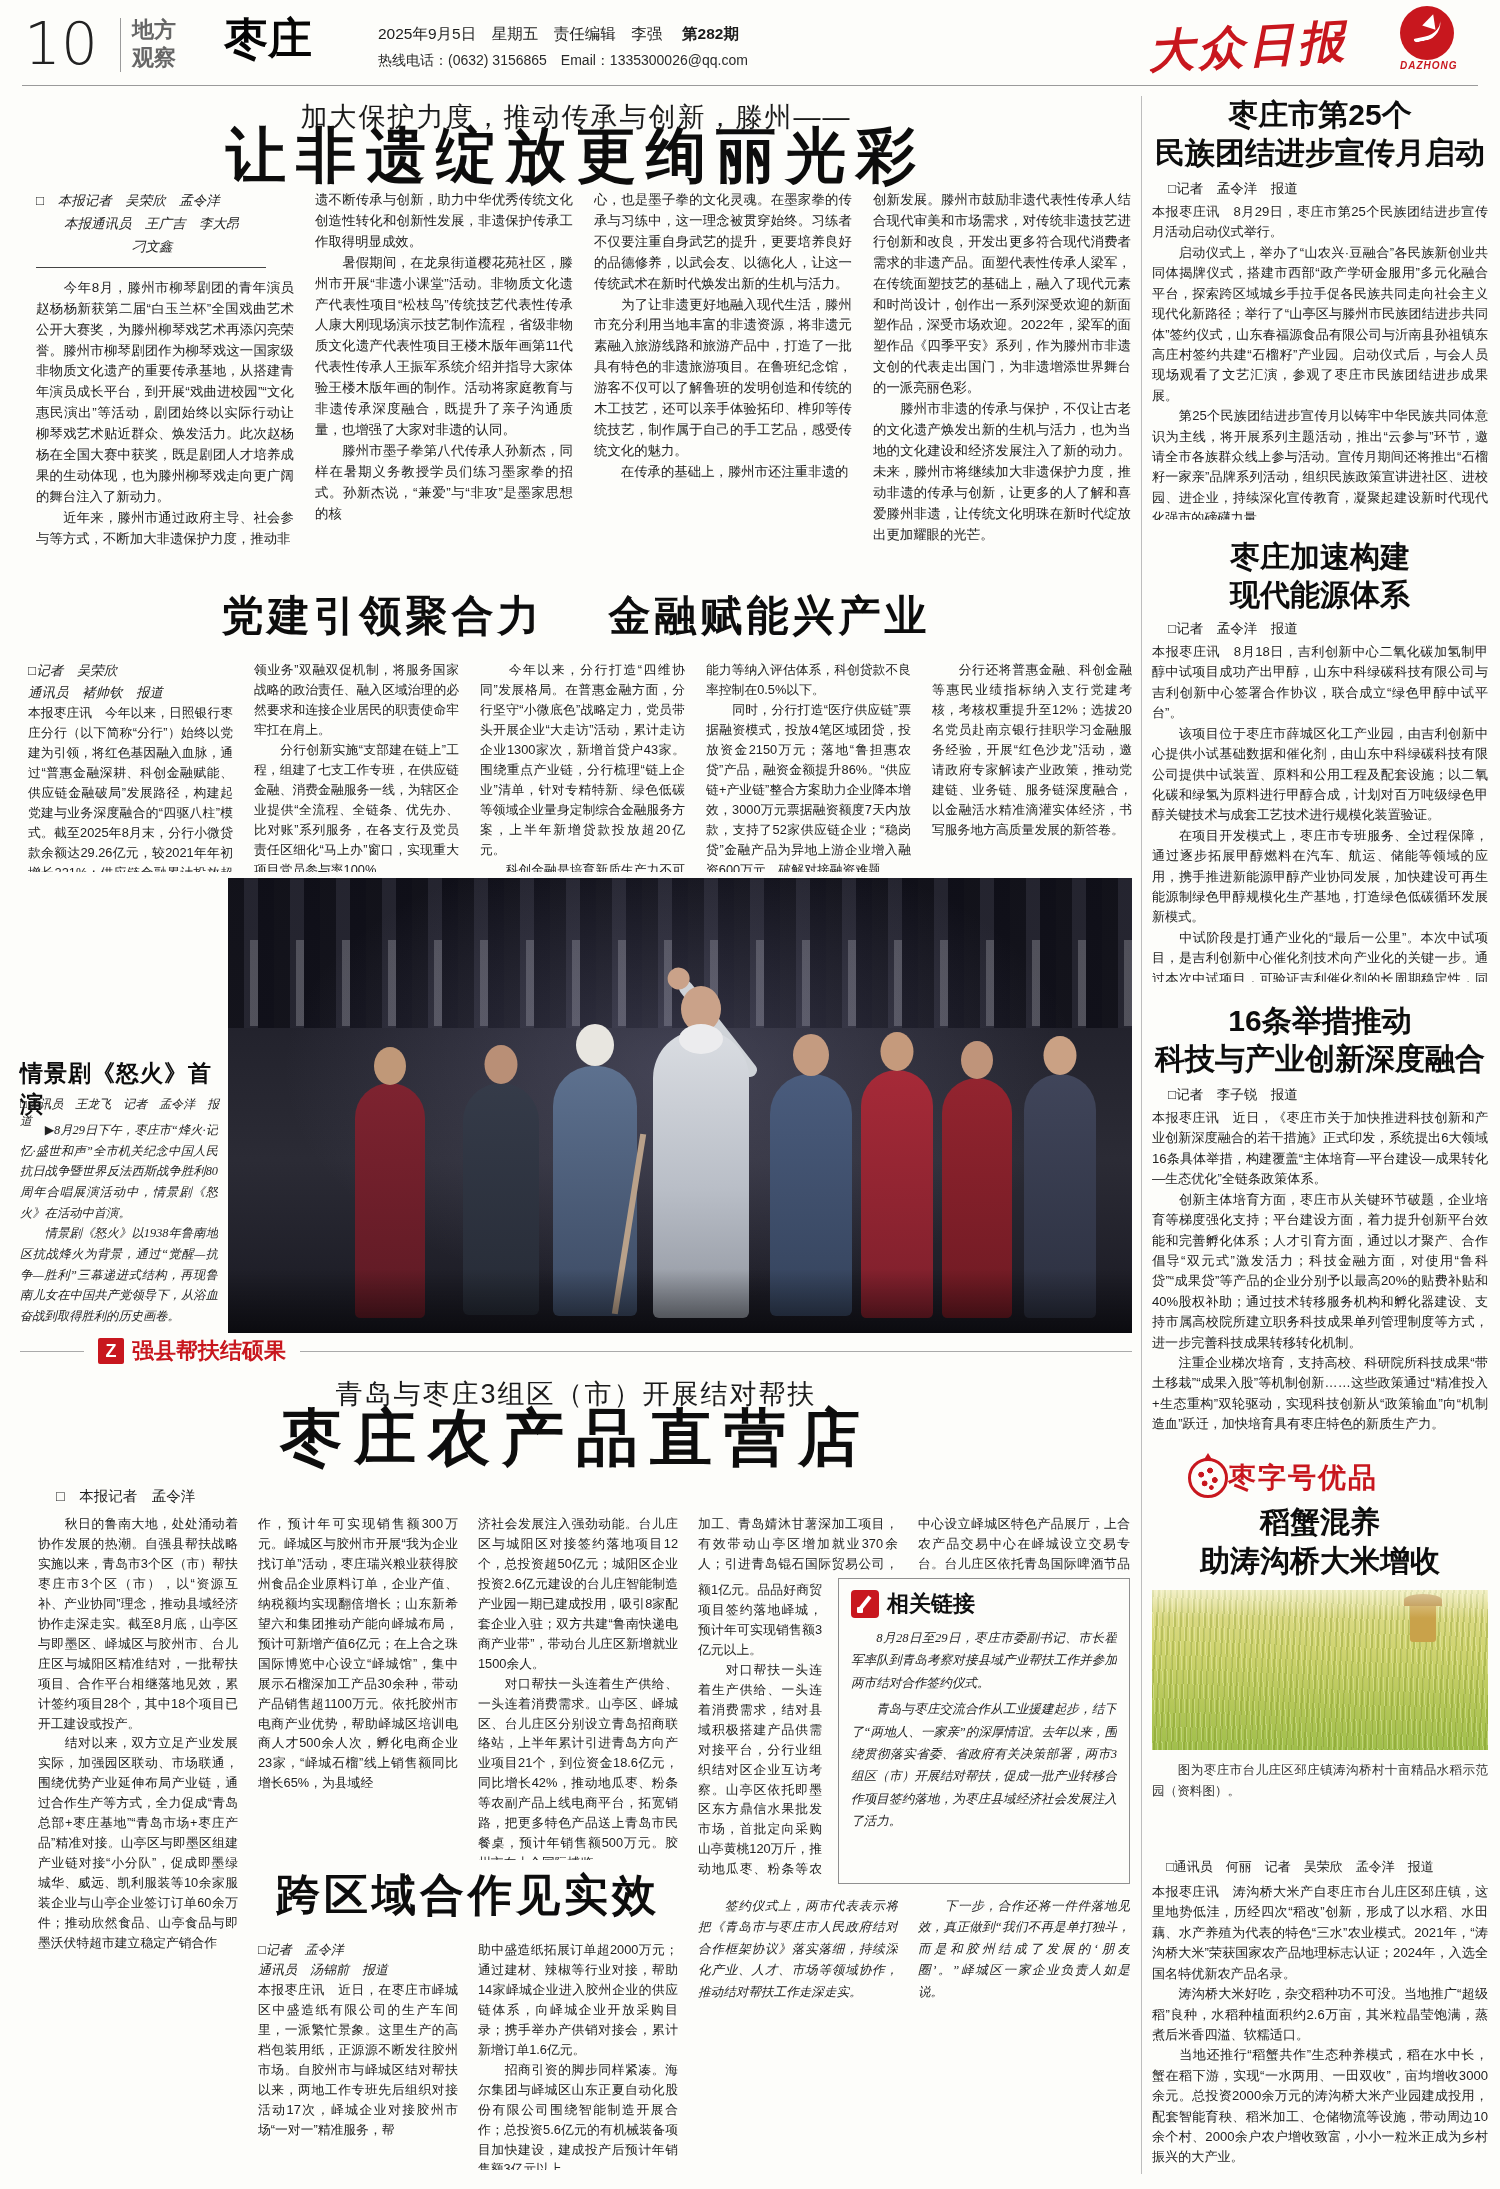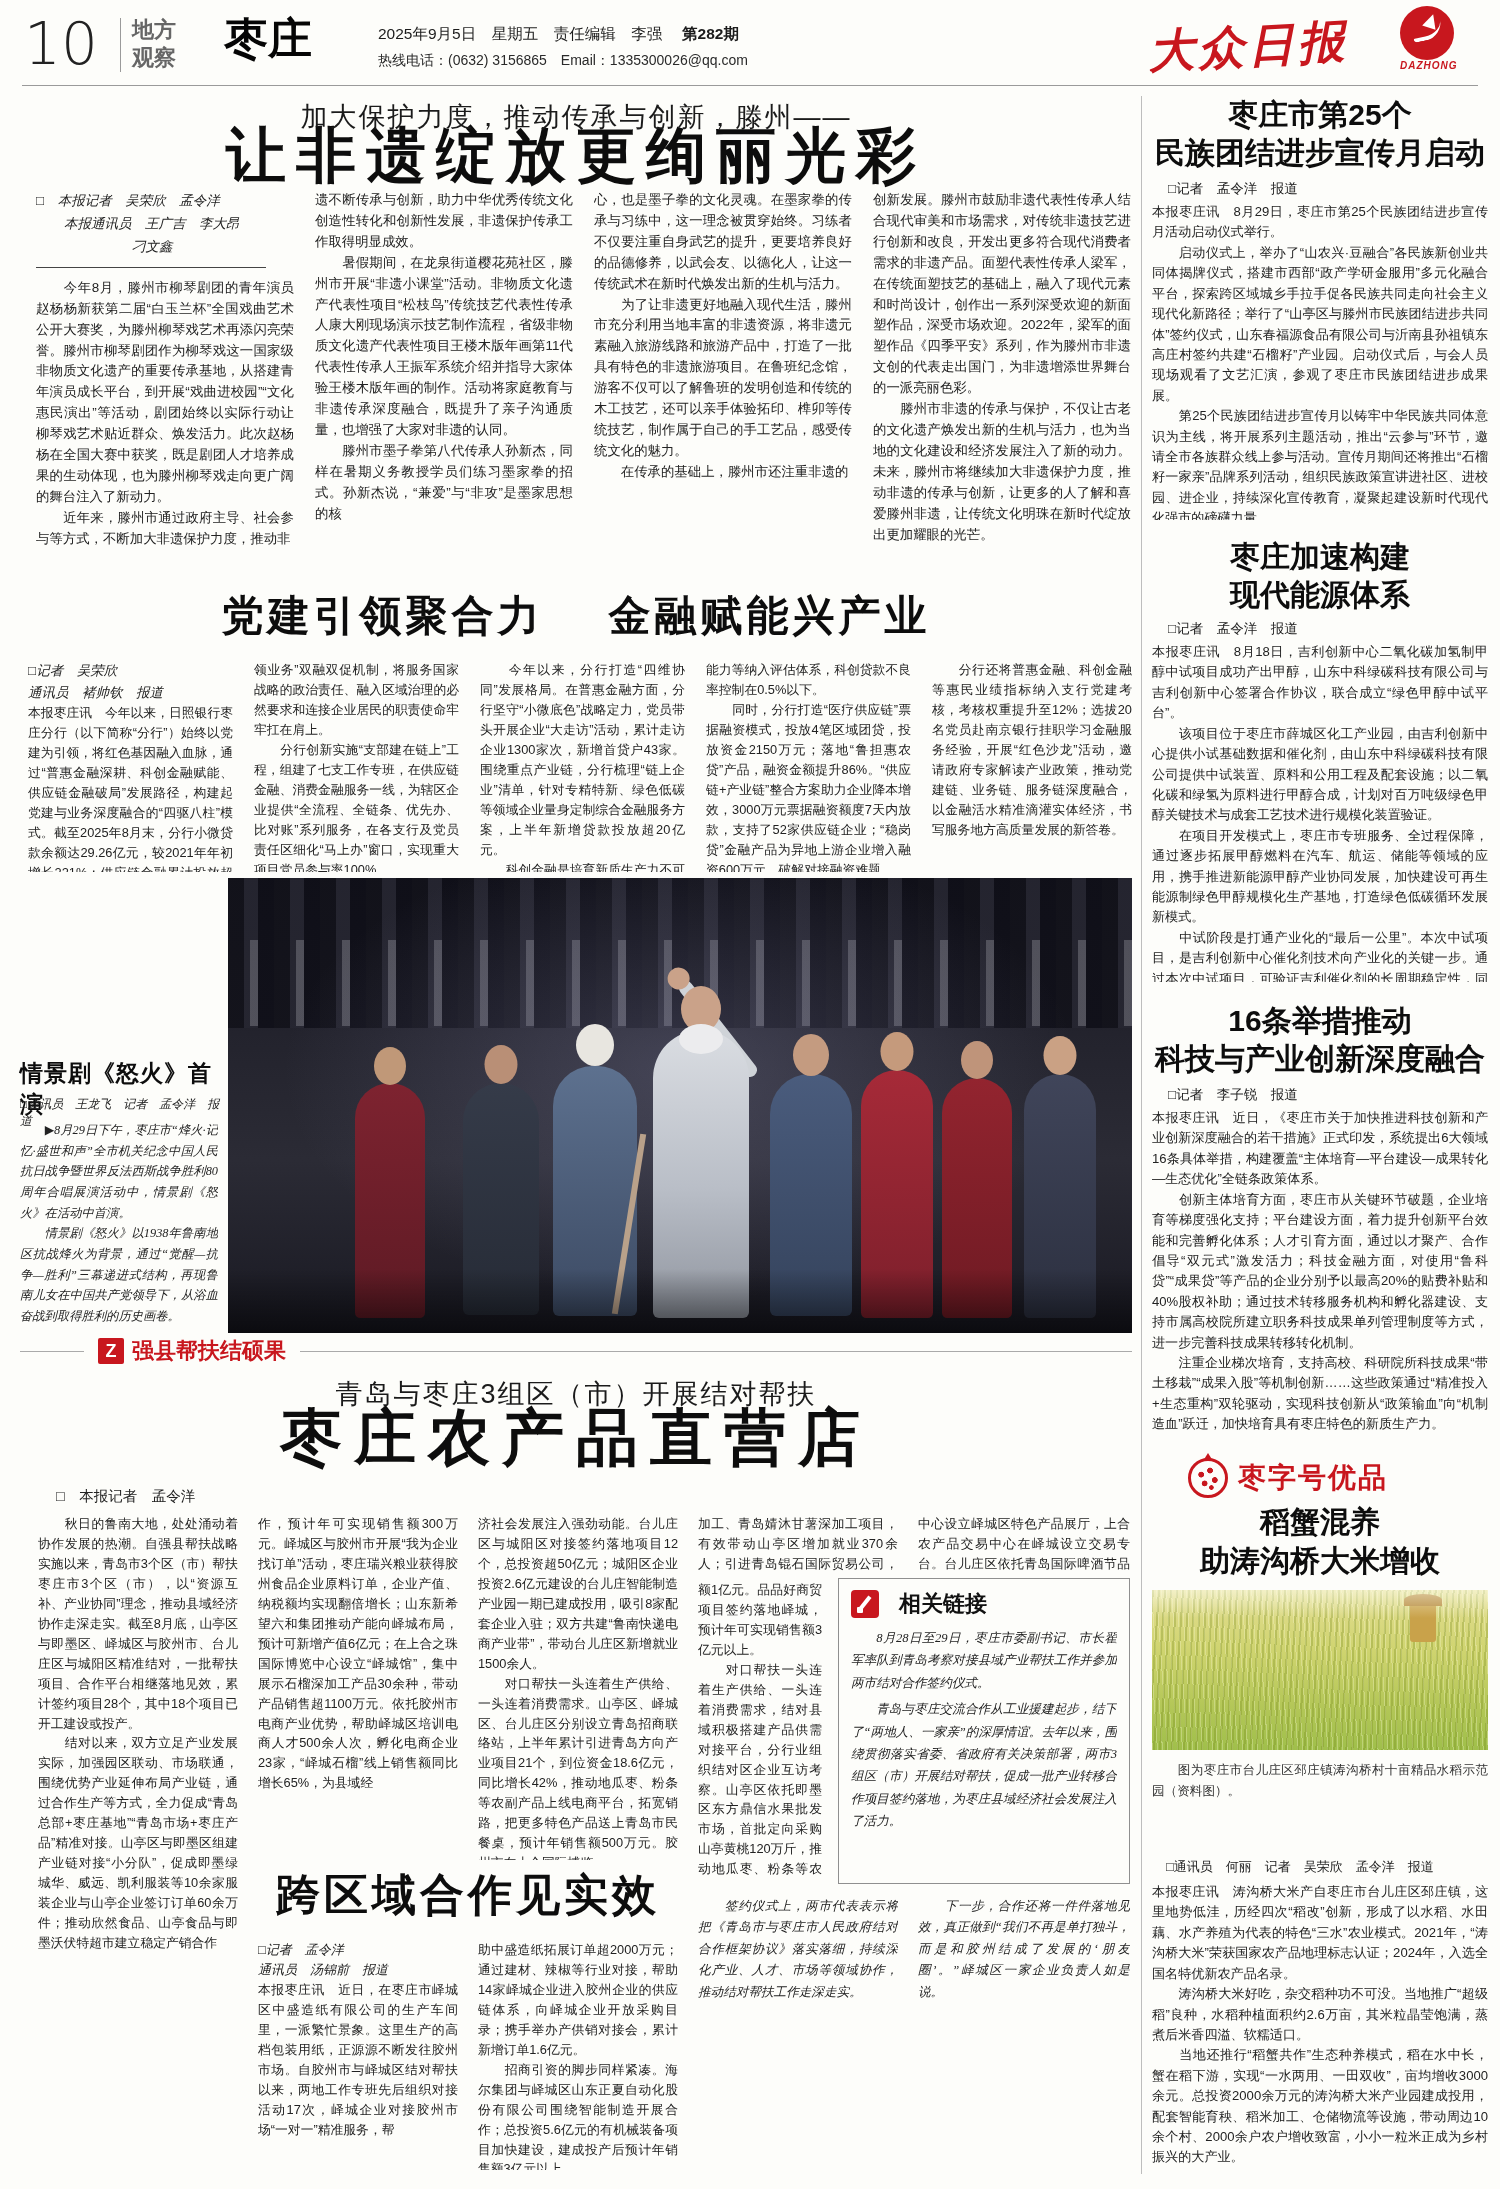--- a/index.html
+++ b/index.html
@@ -181,21 +181,21 @@
 　　结对以来，双方立足产业发展实际，加强园区联动、市场联通，围绕优势产业延伸布局产业链，通过合作生产等方式，全力促成“青岛总部+枣庄基地”“青岛市场+枣庄产品”精准对接。山亭区与即墨区组建产业链对接“小分队”，促成即墨绿城华、威远、凯利服装等10余家服装企业与山亭企业签订订单60余万件；推动欣然食品、山亭食品与即墨沃伏特超市建立稳定产销合作</div>
   <div class="abs body-txt" style="left:258px;top:1514px;width:200px;height:346px;font-size:12.8px;">作，预计年可实现销售额300万元。峄城区与胶州市开展“我为企业找订单”活动，枣庄瑞兴粮业获得胶州食品企业原料订单，企业产值、纳税额均实现翻倍增长；山东新希望六和集团推动产能向峄城布局，预计可新增产值6亿元；在上合之珠国际博览中心设立“峄城馆”，集中展示石榴深加工产品30余种，带动产品销售超1100万元。依托胶州市电商产业优势，帮助峄城区培训电商人才500余人次，孵化电商企业23家，“峄城石榴”线上销售额同比增长65%，为县域经</div>
   <div class="abs body-txt" style="left:478px;top:1514px;width:200px;height:346px;font-size:12.8px;">济社会发展注入强劲动能。台儿庄区与城阳区对接签约落地项目12个，总投资超50亿元；城阳区企业投资2.6亿元建设的台儿庄智能制造产业园一期已建成投用，吸引8家配套企业入驻；双方共建“鲁南快递电商产业带”，带动台儿庄区新增就业1500余人。
 　　对口帮扶一头连着生产供给、一头连着消费需求。山亭区、峄城区、台儿庄区分别设立青岛招商联络站，上半年累计引进青岛方向产业项目21个，到位资金18.6亿元，同比增长42%，推动地瓜枣、粉条等农副产品上线电商平台，拓宽销路，把更多特色产品送上青岛市民餐桌，预计年销售额500万元。胶州市在上合国际博览</div>
   <div class="abs body-txt" style="left:698px;top:1514px;width:200px;height:58px;font-size:12.8px;">加工、青岛婧沐甘薯深加工项目，有效带动山亭区增加就业370余人；引进青岛锟石国际贸易公司，预计为山亭区增加外贸</div>
   <div class="abs body-txt" style="left:698px;top:1580px;width:124px;height:300px;font-size:12.8px;">额1亿元。品品好商贸项目签约落地峄城，预计年可实现销售额3亿元以上。
 　　对口帮扶一头连着生产供给、一头连着消费需求，结对县域积极搭建产品供需对接平台，分行业组织结对区企业互访考察。山亭区依托即墨区东方鼎信水果批发市场，首批定向采购山亭黄桃120万斤，推动地瓜枣、粉条等农副产品上线即墨蚁家人、百谷千果、京东即墨馆等电商平台，在即墨设立首家“枣庄农产品直营店”，销售十大类农副产品，预计年销售额500万元。胶州市在上合之珠国际</div>
   <div class="abs body-txt" style="left:918px;top:1514px;width:212px;height:58px;font-size:12.8px;">中心设立峄城区特色产品展厅，上合农产品交易中心在峄城设立交易专台。台儿庄区依托青岛国际啤酒节品牌效应，举办“枣庄之夜”文旅推介活动，同步推出两地旅游惠民线路，实现资源共享。</div>
 
   <div class="abs linkbox" style="left:838px;top:1578px;width:292px;height:306px;">
-    <div style="display:flex;align-items:center;gap:20px;margin-bottom:8px;">
+    <div style="display:flex;align-items:center;gap:8px;margin-bottom:8px;">
       <span class="linkicon"></span>
       <span style="font-size:22px;font-weight:700;color:#111;">相关链接</span>
     </div>
     <div class="body-txt kai" style="font-size:12.6px;line-height:1.78;text-indent:2em;">8月28日至29日，枣庄市委副书记、市长翟军率队到青岛考察对接县域产业帮扶工作并参加两市结对合作签约仪式。</div>
     <div class="body-txt kai" style="font-size:12.6px;line-height:1.78;text-indent:2em;margin-top:4px;">青岛与枣庄交流合作从工业援建起步，结下了“两地人、一家亲”的深厚情谊。去年以来，围绕贯彻落实省委、省政府有关决策部署，两市3组区（市）开展结对帮扶，促成一批产业转移合作项目签约落地，为枣庄县域经济社会发展注入了活力。</div>
   </div>
 
   <div class="abs body-txt kai" style="left:698px;top:1896px;width:200px;height:272px;font-size:12.6px;line-height:1.7;">　　签约仪式上，两市代表表示将把《青岛市与枣庄市人民政府结对合作框架协议》落实落细，持续深化产业、人才、市场等领域协作，推动结对帮扶工作走深走实。</div>
   <div class="abs body-txt kai" style="left:918px;top:1896px;width:212px;height:272px;font-size:12.6px;line-height:1.7;">　　下一步，合作还将一件件落地见效，真正做到“我们不再是单打独斗，而是和胶州结成了发展的‘朋友圈’。”峄城区一家企业负责人如是说。</div>
 
@@ -231,21 +231,21 @@
 
   <div class="abs center headline" style="left:1152px;top:1002px;width:336px;font-size:30px;line-height:1.25;">
     <div>16条举措推动</div>
     <div>科技与产业创新深度融合</div>
   </div>
   <div class="abs byline" style="left:1168px;top:1086px;font-size:13.5px;">□记者　李子锐　报道</div>
   <div class="abs body-txt" style="left:1152px;top:1108px;width:336px;height:336px;font-size:13.1px;">本报枣庄讯　近日，《枣庄市关于加快推进科技创新和产业创新深度融合的若干措施》正式印发，系统提出6大领域16条具体举措，构建覆盖“主体培育—平台建设—成果转化—生态优化”全链条政策体系。
 　　创新主体培育方面，枣庄市从关键环节破题，企业培育等梯度强化支持；平台建设方面，着力提升创新平台效能和完善孵化体系；人才引育方面，通过以才聚产、合作倡导“双元式”激发活力；科技金融方面，对使用“鲁科贷”“成果贷”等产品的企业分别予以最高20%的贴费补贴和40%股权补助；通过技术转移服务机构和孵化器建设、支持市属高校院所建立职务科技成果单列管理制度等方式，进一步完善科技成果转移转化机制。
 　　注重企业梯次培育，支持高校、科研院所科技成果“带土移栽”“成果入股”等机制创新……这些政策通过“精准投入+生态重构”双轮驱动，实现科技创新从“政策输血”向“机制造血”跃迁，加快培育具有枣庄特色的新质生产力。</div>
 
-  <div class="abs" style="left:1188px;top:1458px;display:flex;align-items:center;gap:10px;">
+  <div class="abs" style="left:1188px;top:1458px;display:flex;align-items:center;">
     <span class="pome"></span>
     <span class="red" style="font-size:28px;font-weight:700;letter-spacing:2px;">枣字号优品</span>
   </div>
 
   <div class="abs center headline" style="left:1152px;top:1502px;width:336px;font-size:30px;line-height:1.3;">
     <div>稻蟹混养</div>
     <div>助涛沟桥大米增收</div>
   </div>
 
   <div class="abs rice" style="left:1152px;top:1590px;width:336px;height:160px;">

